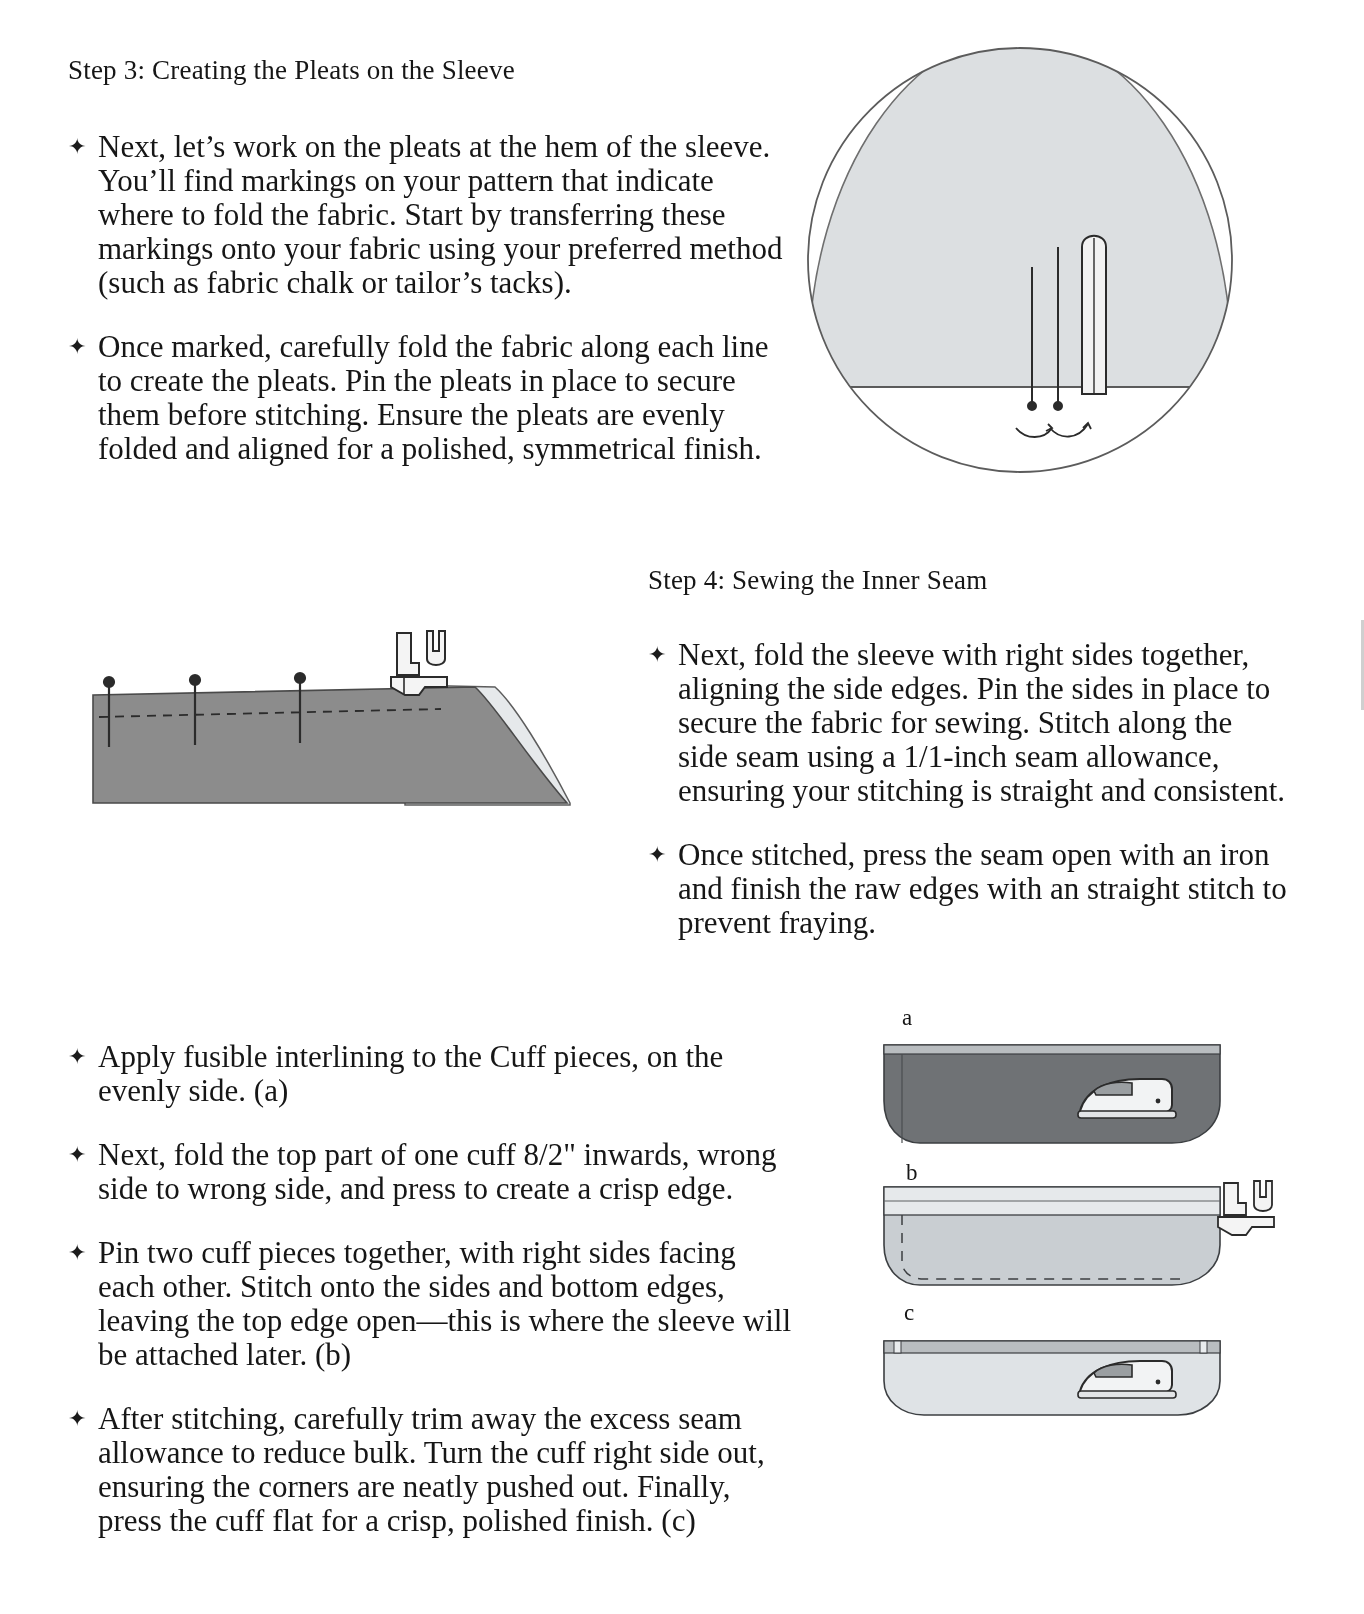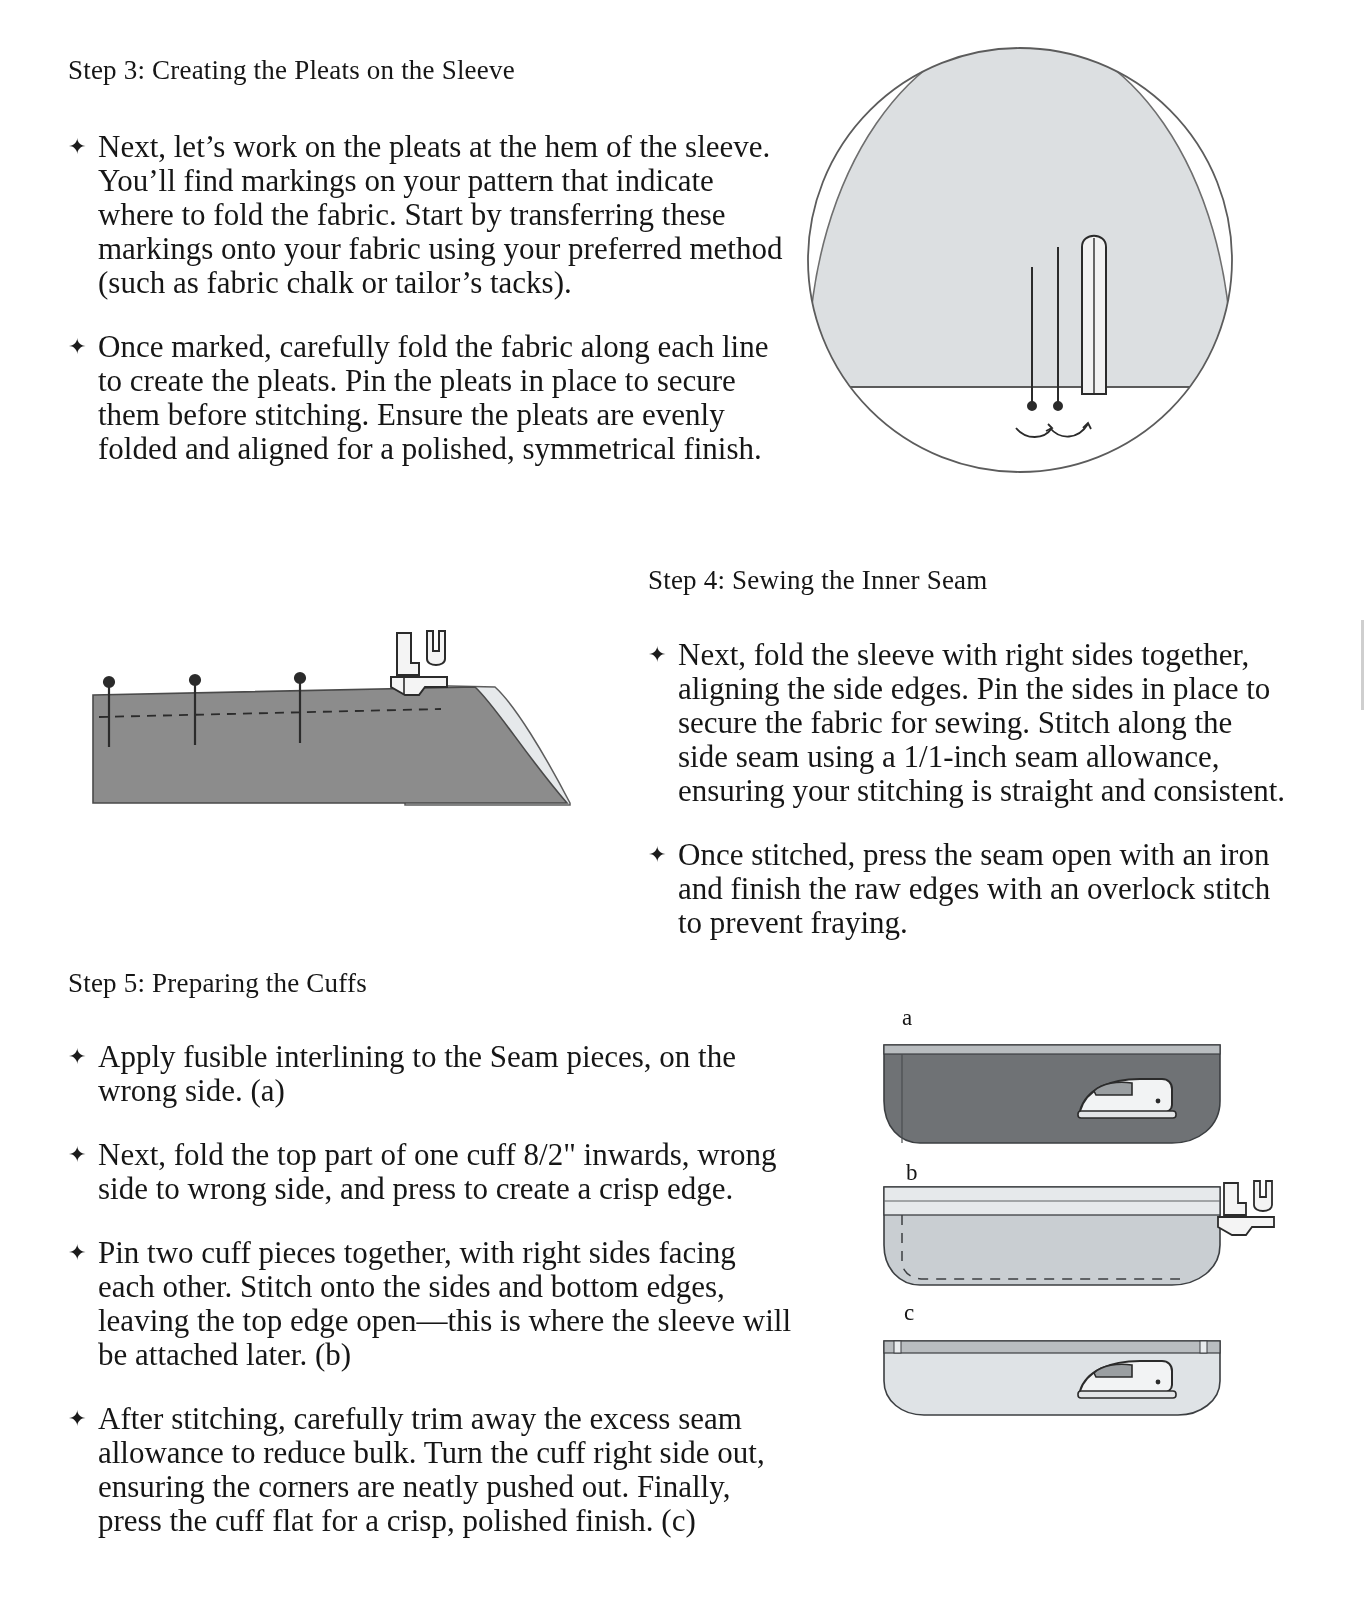--- a/index.html
+++ b/index.html
@@ -155,21 +155,21 @@
 
   <div class="step-heading" style="left:648px; top:565px;">Step 4: Sewing the Inner Seam</div>
 
   <div class="bullets" style="left:648px; top:638px; width:640px;">
     <div class="bullet-item">
       <span class="bullet-mark">✦</span>
       <span class="bullet-text">Next, fold the sleeve with right sides together, aligning the side edges. Pin the sides in place to secure the fabric for sewing. Stitch along the side seam using a 1/1-inch seam allowance, ensuring your stitching is straight and consistent.</span>
     </div>
     <div class="bullet-item" style="margin-top:30px;">
       <span class="bullet-mark">✦</span>
-      <span class="bullet-text">Once stitched, press the seam open with an iron and finish the raw edges with an overlock stitch to prevent fraying.</span>
+      <span class="bullet-text">Once stitched, press the seam open with an iron and finish the raw edges with an straight stitch to prevent fraying.</span>
     </div>
   </div>
 
   <div class="fig-pinned">
     <svg width="530" height="230" viewBox="0 0 530 230" xmlns="http://www.w3.org/2000/svg">
 
       <path d="M330 60 L420 62 C440 80, 470 130, 495 178 L495 180 L330 180 Z" fill="#e6e9eb" stroke="#5d5d5d" stroke-width="1.5"></path>
 
       <path d="M18 70 L400 62 C420 80, 452 132, 492 178 L18 178 Z" fill="#8c8c8c" stroke="#4a4a4a" stroke-width="1.6"></path>
 
@@ -186,26 +186,25 @@
 
       <g fill="#f4f4f4" stroke="#2b2b2b" stroke-width="2">
         <path d="M322 8 L336 8 L336 38 L344 38 L344 50 L322 50 Z"></path>
         <path d="M352 6 L358 6 L358 26 L364 26 L364 6 L370 6 L370 34 C370 42, 352 42, 352 34 Z"></path>
         <path d="M316 52 L372 52 L372 62 L350 62 L344 70 L330 70 L316 62 Z"></path>
       </g>
       <line x1="329" y1="50" x2="329" y2="70" stroke="#2b2b2b" stroke-width="1.6"></line>
     </svg>
   </div>
 
-  <div class="step-heading" style="left:68px; top:968px;">Step 5:  Preparing the Cuffs</div>
 
   <div class="bullets" style="left:68px; top:1040px; width:730px;">
     <div class="bullet-item" style="margin-bottom:30px;">
       <span class="bullet-mark">✦</span>
-      <span class="bullet-text">Apply fusible interlining to the Seam pieces, on the wrong side. (a)</span>
+      <span class="bullet-text">Apply fusible interlining to the Cuff pieces, on the evenly side. (a)</span>
     </div>
     <div class="bullet-item" style="margin-bottom:30px;">
       <span class="bullet-mark">✦</span>
       <span class="bullet-text">Next, fold the top part of one cuff 8/2" inwards, wrong side to wrong side, and press to create a crisp edge.</span>
     </div>
     <div class="bullet-item" style="margin-bottom:30px;">
       <span class="bullet-mark">✦</span>
       <span class="bullet-text">Pin two cuff pieces together, with right sides facing each other. Stitch onto the sides and bottom edges, leaving the top edge open—this is where the sleeve will be attached later. (b)</span>
     </div>
     <div class="bullet-item">

